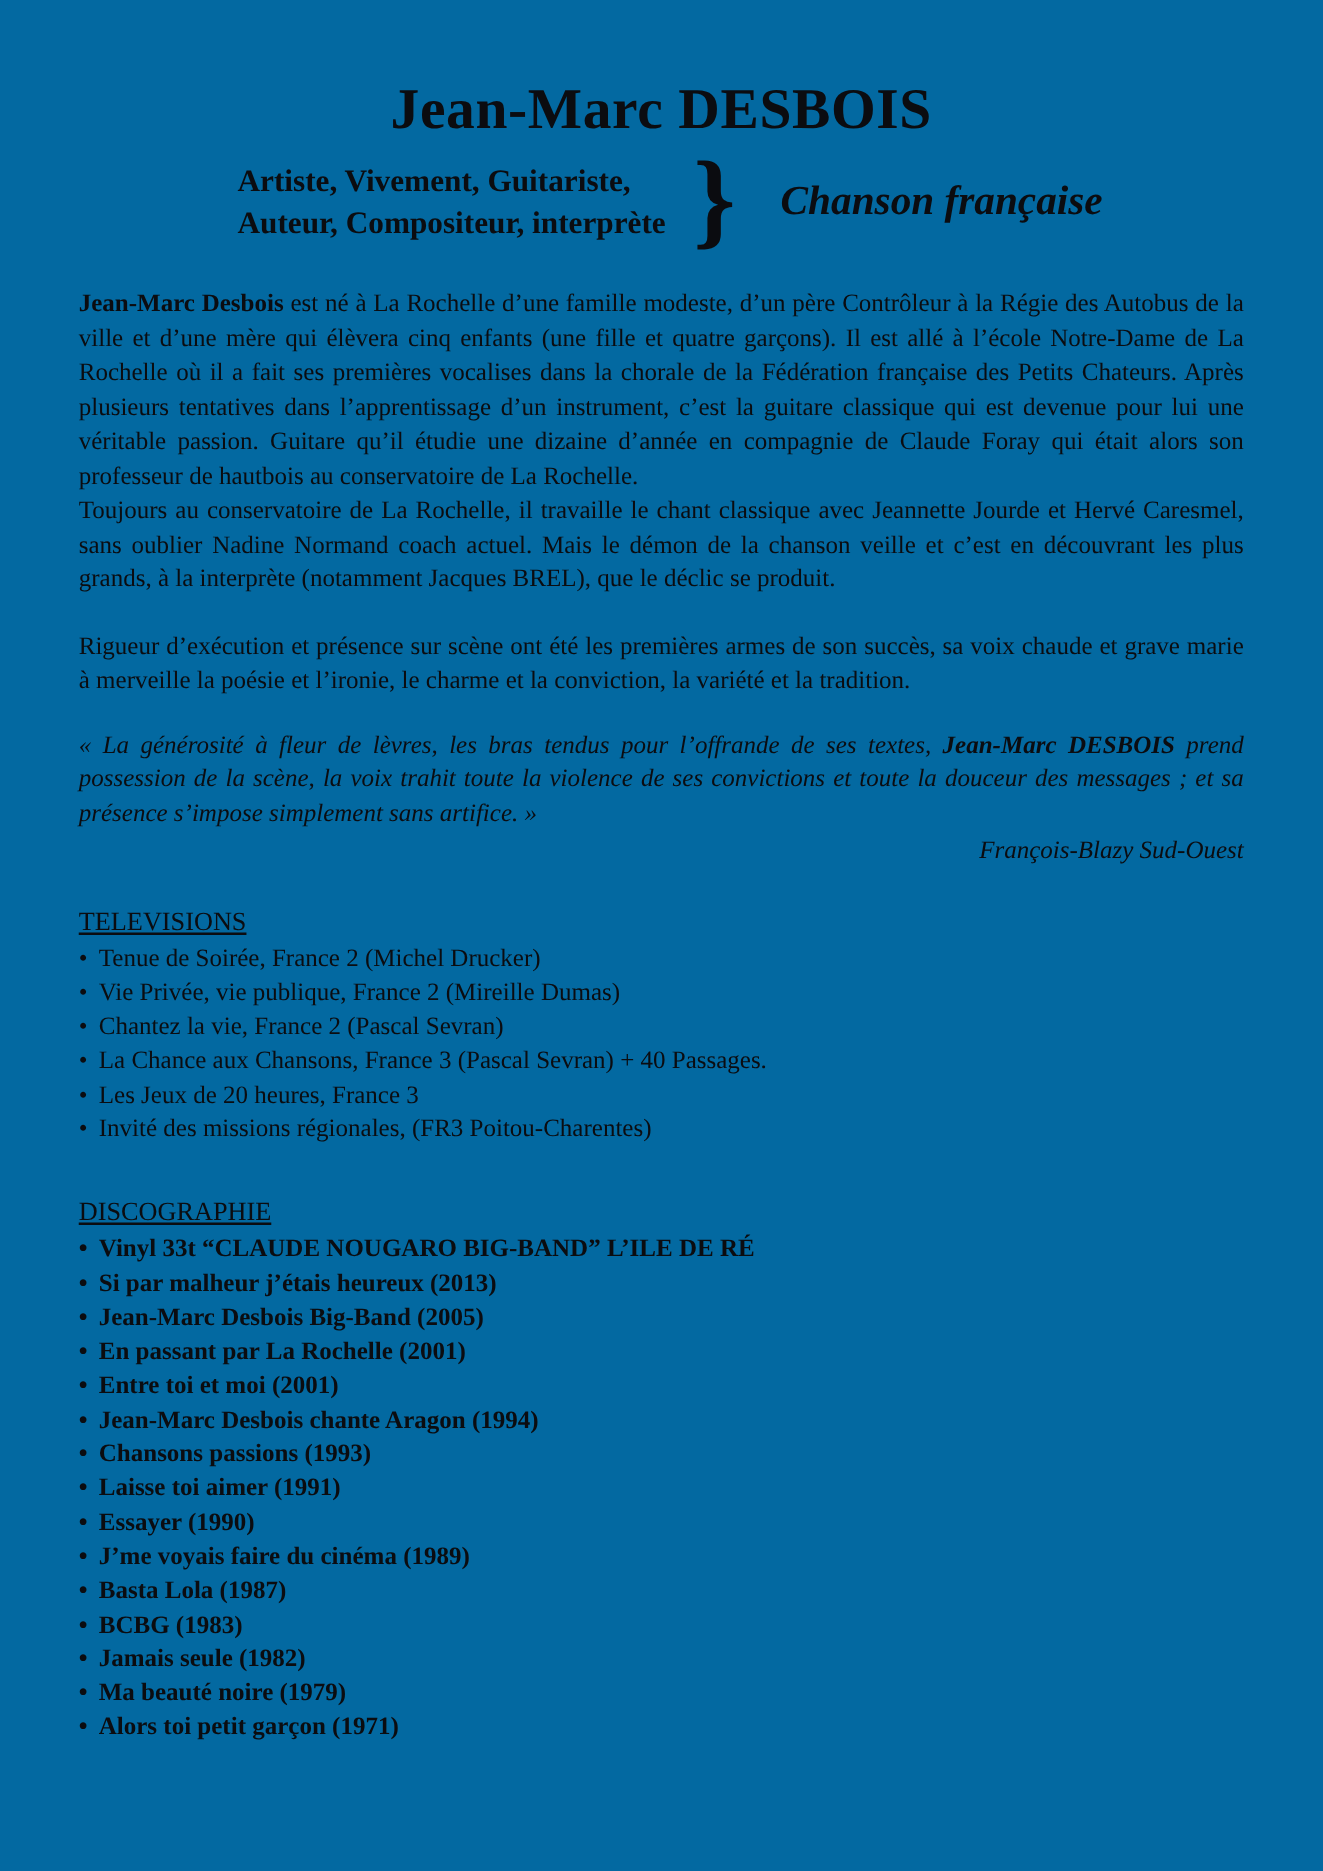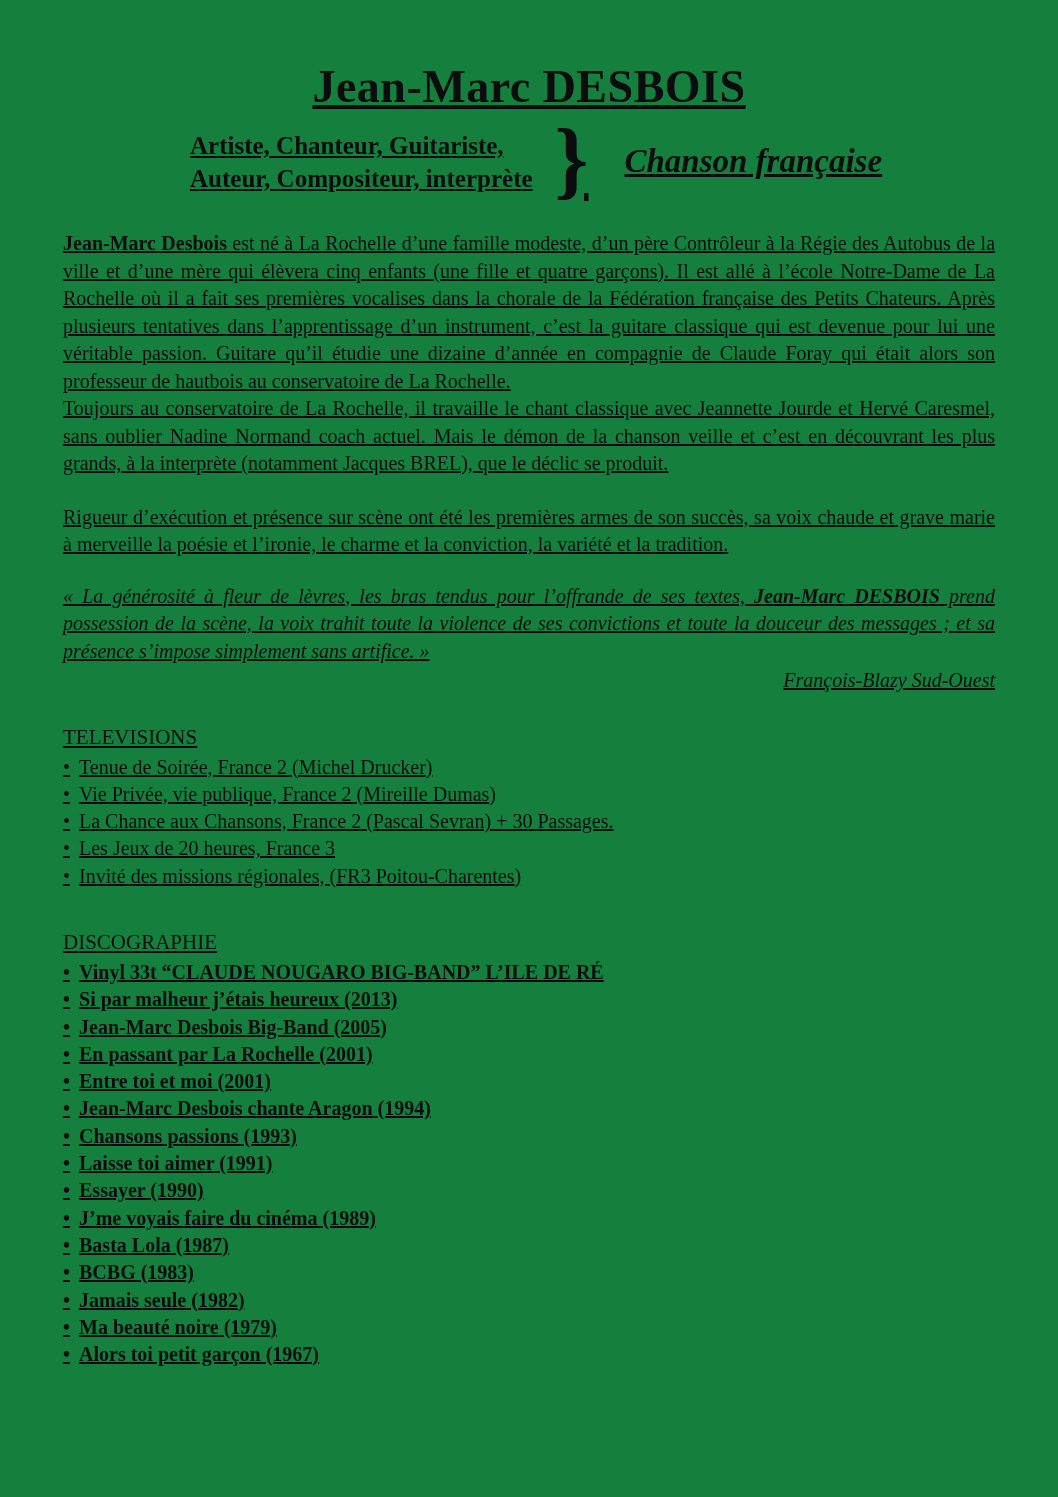--- a/index.html
+++ b/index.html
@@ -78,27 +78,27 @@
   .li {
     line-height: 27.3px;
     white-space: nowrap;
   }
   .li .bullet { margin-right: 9px; }
   .list-bold .li { font-weight: bold; }
 </style>
 </head>
 <body style="background: rgb(200, 217, 239);">
 
-<div class="page" style="background: #15803d; color: rgb(11, 12, 16); text-decoration: underline;">
+<div class="page" style="background: #0369a1; color: rgb(11, 12, 16);">
 
   <h1 class="title">Jean-Marc DESBOIS</h1>
 
   <div class="subhead">
     <div class="subtitle">
-      <div>Artiste, Chanteur, Guitariste,</div>
+      <div>Artiste, Vivement, Guitariste,</div>
       <div>Auteur, Compositeur, interprète</div>
     </div>
     <div class="brace">}</div>
     <div class="genre">Chanson française</div>
   </div>
 
   <div class="para bio">
     <div><span class="b">Jean-Marc Desbois</span><span> est né à La Rochelle d’une famille modeste, d’un père Contrôleur à la Régie des Autobus de la ville et d’une mère qui élèvera cinq enfants (une fille et quatre garçons). Il est allé à l’école Notre-Dame de La Rochelle où il a fait ses premières vocalises dans la chorale de la Fédération française des Petits Chateurs. Après plusieurs tentatives dans l’apprentissage d’un instrument, c’est la guitare classique qui est devenue pour lui une véritable passion. Guitare qu’il étudie une dizaine d’année en compagnie de Claude Foray qui était alors son professeur de hautbois au conservatoire de La Rochelle.</span></div>
     <div>Toujours au conservatoire de La Rochelle, il travaille le chant classique avec Jeannette Jourde et Hervé Caresmel, sans oublier Nadine Normand coach actuel. Mais le démon de la chanson veille et c’est en découvrant les plus grands, à la interprète (notamment Jacques BREL), que le déclic se produit.</div>
   </div>
@@ -106,21 +106,22 @@
   <div class="para para3">Rigueur d’exécution et présence sur scène ont été les premières armes de son succès, sa voix chaude et grave marie à merveille la poésie et l’ironie, le charme et la conviction, la variété et la tradition.</div>
 
   <div class="para quote"><span>« La générosité à fleur de lèvres, les bras tendus pour l’offrande de ses textes, </span><span class="bi">Jean-Marc DESBOIS</span><span> prend possession de la scène, la voix trahit toute la violence de ses convictions et toute la douceur des messages ; et sa présence s’impose simplement sans artifice. »</span></div>
   <div class="attribution">François-Blazy Sud-Ouest</div>
 
   <div class="section-tv">
     <div class="heading">TELEVISIONS</div>
     <div class="list">
         <div class="li"><span class="bullet">•</span><span>Tenue de Soirée, France 2 (Michel Drucker)</span></div>
         <div class="li"><span class="bullet">•</span><span>Vie Privée, vie publique, France 2 (Mireille Dumas)</span></div>
-        <div class="li"><span class="bullet">•</span><span>La Chance aux Chansons, France 2 (Pascal Sevran) + 30 Passages.</span></div>
+        <div class="li"><span class="bullet">•</span><span>Chantez la vie, France 2 (Pascal Sevran)</span></div>
+        <div class="li"><span class="bullet">•</span><span>La Chance aux Chansons, France 3 (Pascal Sevran) + 40 Passages.</span></div>
         <div class="li"><span class="bullet">•</span><span>Les Jeux de 20 heures, France 3</span></div>
         <div class="li"><span class="bullet">•</span><span>Invité des missions régionales, (FR3 Poitou-Charentes)</span></div>
       </div>
   </div>
 
   <div class="section-disco">
     <div class="heading">DISCOGRAPHIE</div>
     <div class="list list-bold">
         <div class="li"><span class="bullet">•</span><span>Vinyl 33t “CLAUDE NOUGARO BIG-BAND” L’ILE DE RÉ</span></div>
         <div class="li"><span class="bullet">•</span><span>Si par malheur j’étais heureux (2013)</span></div>
@@ -129,17 +130,17 @@
         <div class="li"><span class="bullet">•</span><span>Entre toi et moi (2001)</span></div>
         <div class="li"><span class="bullet">•</span><span>Jean-Marc Desbois chante Aragon (1994)</span></div>
         <div class="li"><span class="bullet">•</span><span>Chansons passions (1993)</span></div>
         <div class="li"><span class="bullet">•</span><span>Laisse toi aimer (1991)</span></div>
         <div class="li"><span class="bullet">•</span><span>Essayer (1990)</span></div>
         <div class="li"><span class="bullet">•</span><span>J’me voyais faire du cinéma (1989)</span></div>
         <div class="li"><span class="bullet">•</span><span>Basta Lola (1987)</span></div>
         <div class="li"><span class="bullet">•</span><span>BCBG (1983)</span></div>
         <div class="li"><span class="bullet">•</span><span>Jamais seule (1982)</span></div>
         <div class="li"><span class="bullet">•</span><span>Ma beauté noire (1979)</span></div>
-        <div class="li"><span class="bullet">•</span><span>Alors toi petit garçon (1967)</span></div>
+        <div class="li"><span class="bullet">•</span><span>Alors toi petit garçon (1971)</span></div>
       </div>
   </div>
 
 </div>
 
 </body></html>

